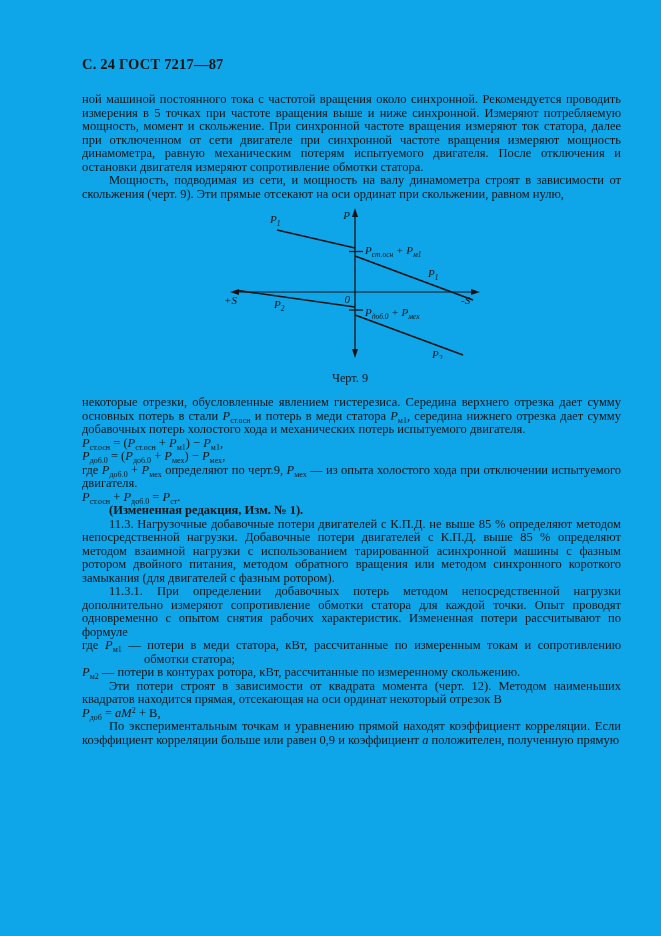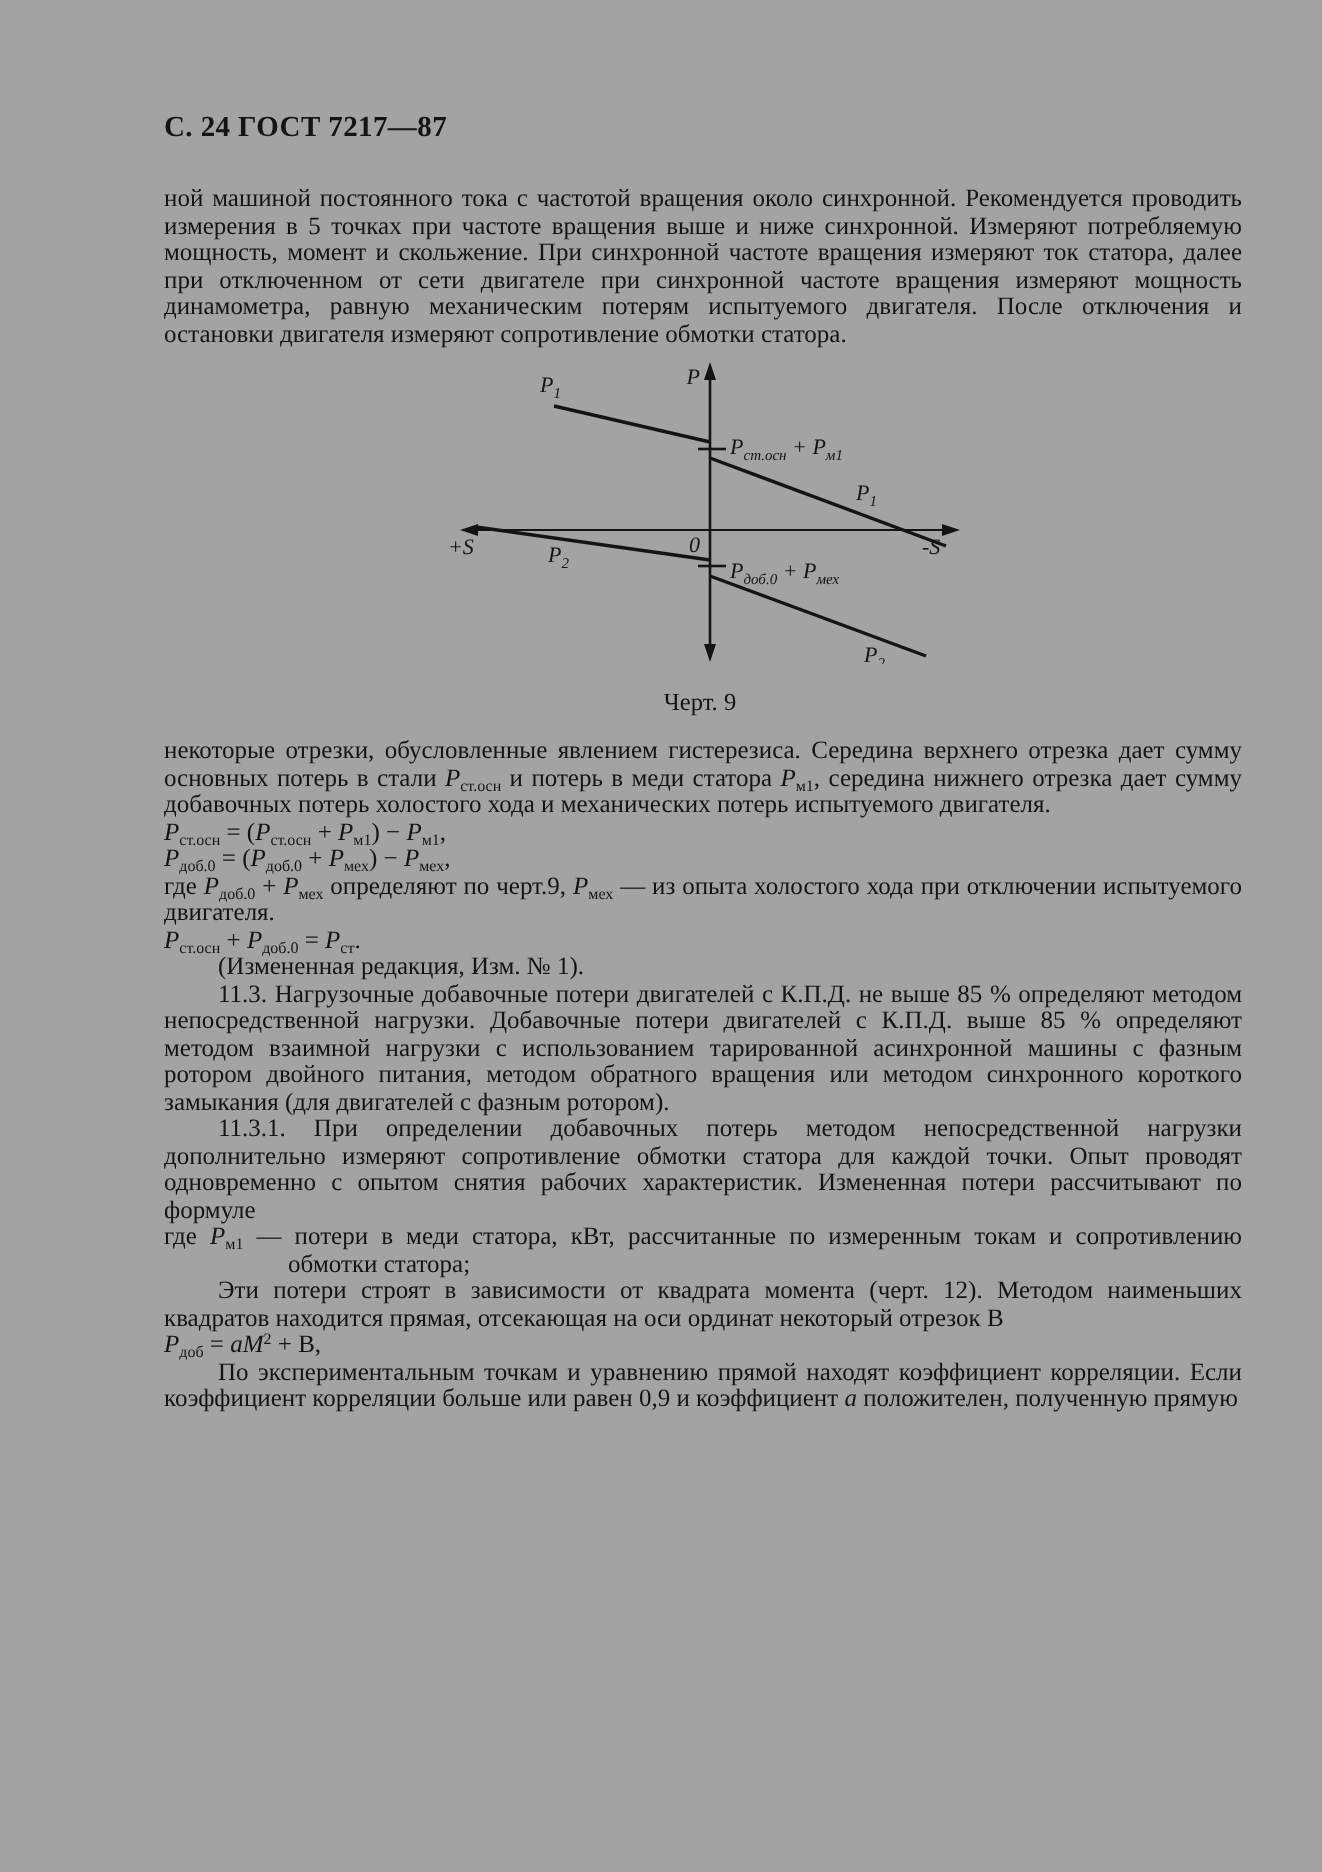--- a/index.html
+++ b/index.html
@@ -1,40 +1,40 @@
 <!DOCTYPE html>
 <html lang="ru"><head>
 <meta charset="utf-8">
 <style>
   html,body{margin:0;padding:0;background:#e8e8e8;}
   .page{
     position:relative;
     width:661px;height:936px;
     margin:0 auto;
-    background:#a3a3a3;
+    background:#0ea5e9;
     box-sizing:border-box;
     padding:56px 40px 0 82px;
     font-family:"Liberation Serif","DejaVu Serif",serif;
     color:#141414;
     overflow:hidden;
   }
   .hdr{
     font-weight:bold;
     font-size:14.5px;
     letter-spacing:.2px;
     margin:0 0 20px 0;
   }
   p.b{
     margin:0;
     font-size:12.5px;
     line-height:13.5px;
     text-align:justify;
   }
   .ind{text-indent:27px;}
-  .bold{font-weight:normal;}
+  .bold{font-weight:bold;}
   .formula{
     margin:7px 0;
     font-size:12.7px;
     line-height:14px;
     text-align:center;
     text-indent:0;
   }
   .def{padding-left:62px;text-indent:-62px;text-align:left;}
   .def2{margin-left:14px;text-align:left;}
   sub{font-size:8px;line-height:0;vertical-align:-2.5px;}
@@ -52,20 +52,21 @@
   .fsub{font-size:7.5px;}
 </style>
 </head>
 <body>
 
 <div class="page">
 
   <div class="hdr">С. 24 ГОСТ 7217—87</div>
 
   <p class="b">ной машиной постоянного тока с частотой вращения около синхронной. Рекомендуется проводить измерения в 5 точках при частоте вращения выше и ниже синхронной. Измеряют потребляемую мощность, момент и скольжение. При синхронной частоте вращения измеряют ток статора, далее при отключенном от сети двигателе при синхронной частоте вращения измеряют мощность динамометра, равную механическим потерям испытуемого двигателя. После отключения и остановки двигателя измеряют сопротивление обмотки статора.</p>
+  <p class="b ind">Мощность, подводимая из сети, и мощность на валу динамометра строят в зависимости от скольжения (черт. 9). Эти прямые отсекают на оси ординат при скольжении, равном нулю,</p>
 
   <div class="fig">
     <svg width="280" height="152" viewBox="0 0 280 152">
 
       <line x1="145" y1="7" x2="145" y2="146" stroke="#141414" stroke-width="1.3"></line>
       <polygon points="145,1 142,10 148,10" fill="#141414"></polygon>
       <polygon points="145,151 142,142 148,142" fill="#141414"></polygon>
       <line x1="24" y1="85" x2="266" y2="85" stroke="#141414" stroke-width="1.1"></line>
       <polygon points="20,85 29,82 29,88" fill="#141414"></polygon>
       <polygon points="270,85 261,82 261,88" fill="#141414"></polygon>
@@ -94,17 +95,18 @@
 
   <p class="b">некоторые отрезки, обусловленные явлением гистерезиса. Середина верхнего отрезка дает сумму основных потерь в стали <i>P</i><sub>ст.осн</sub> и потерь в меди статора <i>P</i><sub>м1</sub>, середина нижнего отрезка дает сумму добавочных потерь холостого хода и механических потерь испытуемого двигателя.</p>
   <p class="b formula"><i>P</i><sub>ст.осн</sub> = (<i>P</i><sub>ст.осн</sub> + <i>P</i><sub>м1</sub>) − <i>P</i><sub>м1</sub>,</p>
   <p class="b formula"><i>P</i><sub>доб.0</sub> = (<i>P</i><sub>доб.0</sub> + <i>P</i><sub>мех</sub>) − <i>P</i><sub>мех</sub>,</p>
   <p class="b">где <i>P</i><sub>доб.0</sub> + <i>P</i><sub>мех</sub> определяют по черт.9, <i>P</i><sub>мех</sub> — из опыта холостого хода при отключении испытуемого двигателя.</p>
   <p class="b formula"><i>P</i><sub>ст.осн</sub> + <i>P</i><sub>доб.0</sub> = <i>P</i><sub>ст</sub>.</p>
   <p class="b ind bold">(Измененная редакция, Изм. № 1).</p>
   <p class="b ind">11.3. Нагрузочные добавочные потери двигателей с К.П.Д. не выше 85 % определяют методом непосредственной нагрузки. Добавочные потери двигателей с К.П.Д. выше 85 % определяют методом взаимной нагрузки с использованием тарированной асинхронной машины с фазным ротором двойного питания, методом обратного вращения или методом синхронного короткого замыкания (для двигателей с фазным ротором).</p>
   <p class="b ind">11.3.1. При определении добавочных потерь методом непосредственной нагрузки дополнительно измеряют сопротивление обмотки статора для каждой точки. Опыт проводят одновременно с опытом снятия рабочих характеристик. Измененная потери рассчитывают по формуле</p>
   <p class="b def">где <i>P</i><sub>м1</sub> — потери в меди статора, кВт, рассчитанные по измеренным токам и сопротивлению обмотки статора;</p>
+  <p class="b def2"><i>P</i><sub>м2</sub> — потери в контурах ротора, кВт, рассчитанные по измеренному скольжению.</p>
   <p class="b ind">Эти потери строят в зависимости от квадрата момента (черт. 12). Методом наименьших квадратов находится прямая, отсекающая на оси ординат некоторый отрезок В</p>
   <p class="b formula"><i>P</i><sub>доб</sub> = <i>aM</i><sup>2</sup> + В,</p>
   <p class="b ind">По экспериментальным точкам и уравнению прямой находят коэффициент корреляции. Если коэффициент корреляции больше или равен 0,9 и коэффициент <i>a</i> положителен, полученную прямую</p>
 
 </div>
 
 </body></html>

